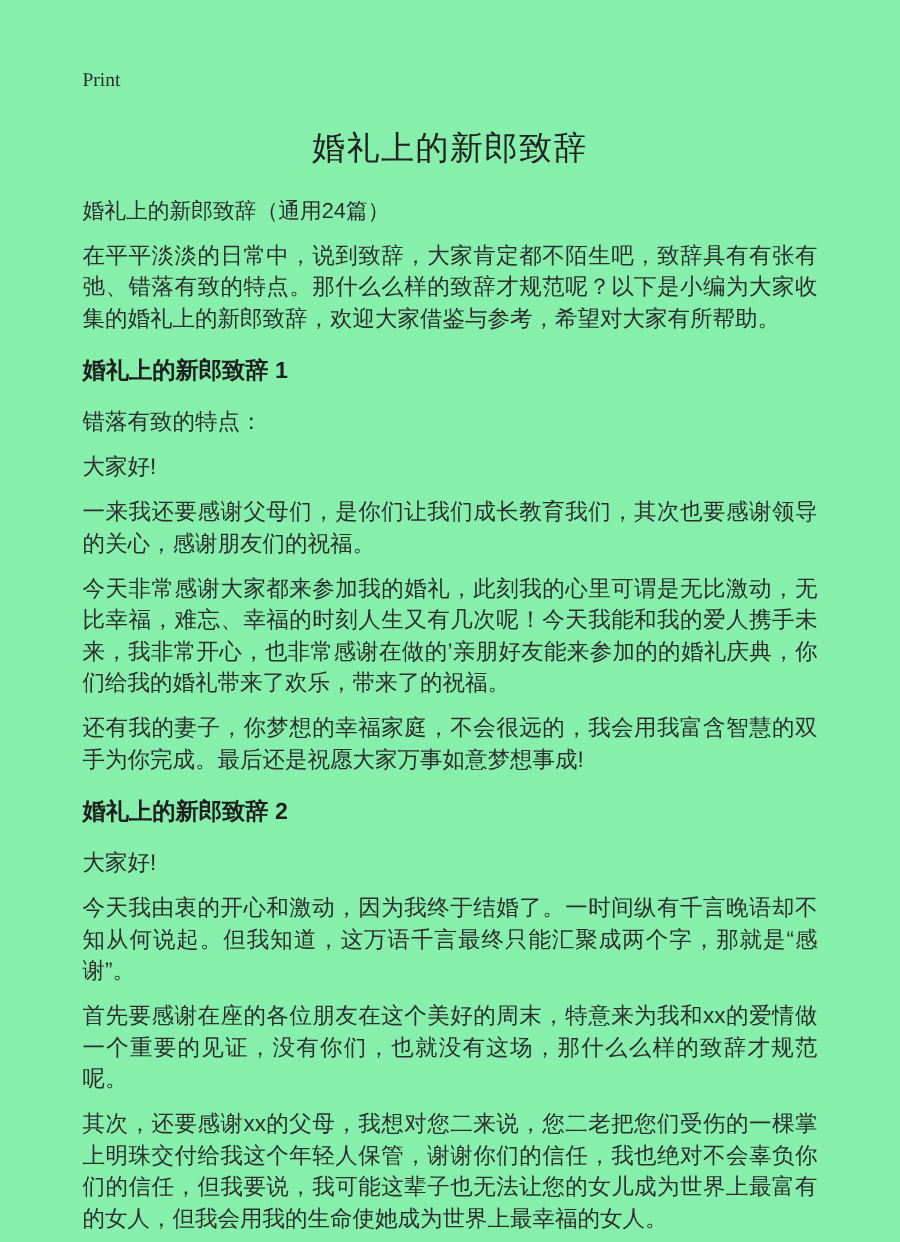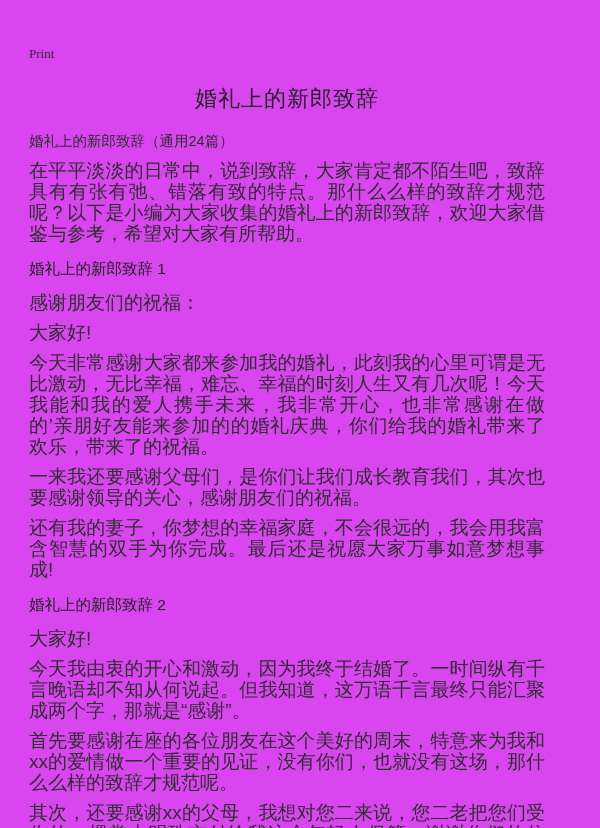--- a/index.html
+++ b/index.html
@@ -5,22 +5,22 @@
   html, body {
     margin: 0;
     padding: 0;
     background: #ffffff;
   }
   .page {
     position: relative;
     width: 600px;
     height: 828px;
     box-sizing: border-box;
-    background: #d946ef;
-    padding: 44px 55px 20px 29px;
+    background: #86efac;
+    padding: 44px 55px 20px 55px;
     overflow: hidden;
     color: #2e2e2e;
     font-family: "Liberation Sans", "DejaVu Sans", sans-serif;
   }
   .print-link {
     display: inline-block;
     font-family: "Liberation Serif", "DejaVu Serif", serif;
     font-size: 13px;
     color: #2e2e2e;
     text-decoration: none;
@@ -35,55 +35,55 @@
     letter-spacing: 1px;
   }
   .doc-subtitle {
     margin: 17px 0 0 0;
     font-size: 14.5px;
     font-weight: normal;
     line-height: 20px;
   }
   .para {
     margin: 9px 0 0 0;
-    font-size: 19px;
+    font-size: 15px;
     line-height: 21px;
     text-align: justify;
     text-justify: inter-ideograph;
     word-break: break-all;
   }
   .para + .para { }
   .section-heading {
     margin: 14px 0 0 0;
     font-size: 15.5px;
-    font-weight: normal;
+    font-weight: bold;
     color: #1f1f1f;
     line-height: 22px;
   }
   .section .para:first-of-type { margin-top: 12px; }
 </style>
 </head>
 <body>
 
 <div class="page">
   <a class="print-link">Print</a>
 
   <h1 class="doc-title">婚礼上的新郎致辞</h1>
 
   <p class="doc-subtitle">婚礼上的新郎致辞（通用24篇）</p>
 
   <p class="para">在平平淡淡的日常中，说到致辞，大家肯定都不陌生吧，致辞具有有张有弛、错落有致的特点。那什么么样的致辞才规范呢？以下是小编为大家收集的婚礼上的新郎致辞，欢迎大家借鉴与参考，希望对大家有所帮助。</p>
 
   <div id="sections">
   <section class="section">
     <h2 class="section-heading">婚礼上的新郎致辞 1</h2>
-  <p class="para">感谢朋友们的祝福：</p>
+  <p class="para">错落有致的特点：</p>
         <p class="para">大家好!</p>
+        <p class="para">一来我还要感谢父母们，是你们让我们成长教育我们，其次也要感谢领导的关心，感谢朋友们的祝福。</p>
         <p class="para">今天非常感谢大家都来参加我的婚礼，此刻我的心里可谓是无比激动，无比幸福，难忘、幸福的时刻人生又有几次呢！今天我能和我的爱人携手未来，我非常开心，也非常感谢在做的’亲朋好友能来参加的的婚礼庆典，你们给我的婚礼带来了欢乐，带来了的祝福。</p>
-        <p class="para">一来我还要感谢父母们，是你们让我们成长教育我们，其次也要感谢领导的关心，感谢朋友们的祝福。</p>
         <p class="para">还有我的妻子，你梦想的幸福家庭，不会很远的，我会用我富含智慧的双手为你完成。最后还是祝愿大家万事如意梦想事成!</p>
       </section>
 
   <section class="section">
     <h2 class="section-heading">婚礼上的新郎致辞 2</h2>
         <p class="para">大家好!</p>
         <p class="para">今天我由衷的开心和激动，因为我终于结婚了。一时间纵有千言晚语却不知从何说起。但我知道，这万语千言最终只能汇聚成两个字，那就是“感谢”。</p>
         <p class="para">首先要感谢在座的各位朋友在这个美好的周末，特意来为我和xx的爱情做一个重要的见证，没有你们，也就没有这场，那什么么样的致辞才规范呢。</p>
         <p class="para">其次，还要感谢xx的父母，我想对您二来说，您二老把您们受伤的一棵掌上明珠交付给我这个年轻人保管，谢谢你们的信任，我也绝对不会辜负你们的信任，但我要说，我可能这辈子也无法让您的女儿成为世界上最富有的女人，但我会用我的生命使她成为世界上最幸福的女人。</p>
       </section>

